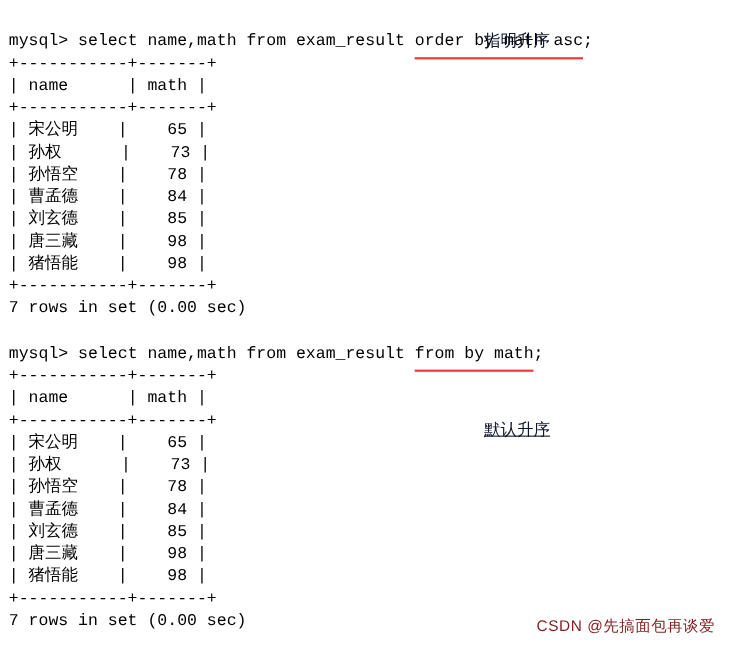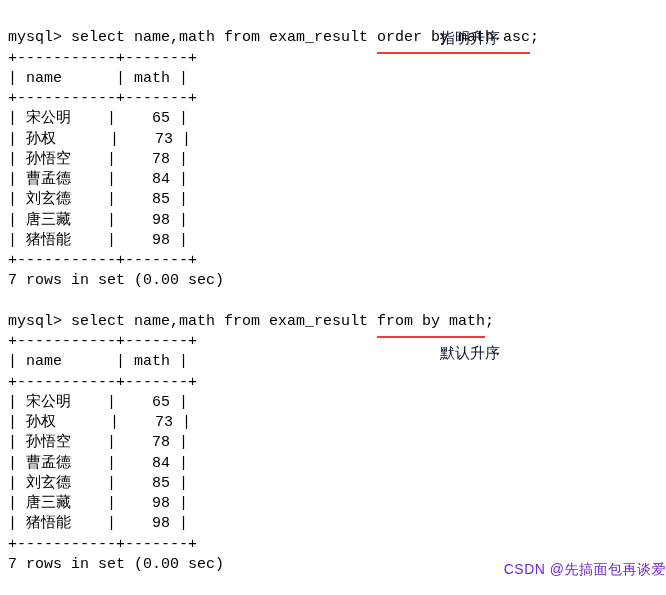--- a/index.html
+++ b/index.html
@@ -29,27 +29,28 @@
       font-family: "Microsoft YaHei", "SimSun", sans-serif;
       font-size: 15px;
       text-align: center;
     }
     .annotation1 {
       left: 440px;
       top: 28px;
     }
     .annotation2 {
       left: 440px;
-      top: 343px;
+      top: 381px;
+      text-decoration: underline;
     }
     .watermark {
       position: absolute;
-      right: 0;
+      right: 16px;
       bottom: 4px;
-      color: #6d28d9;
+      color: #7f1d1d;
       font-family: "Microsoft YaHei", sans-serif;
       font-size: 14px;
       letter-spacing: 0.5px;
     }
     .name-col { width: 10ch; }
     .math-col { width: 5ch; text-align: left; }
   </style>
 </head>
 <body>
 

